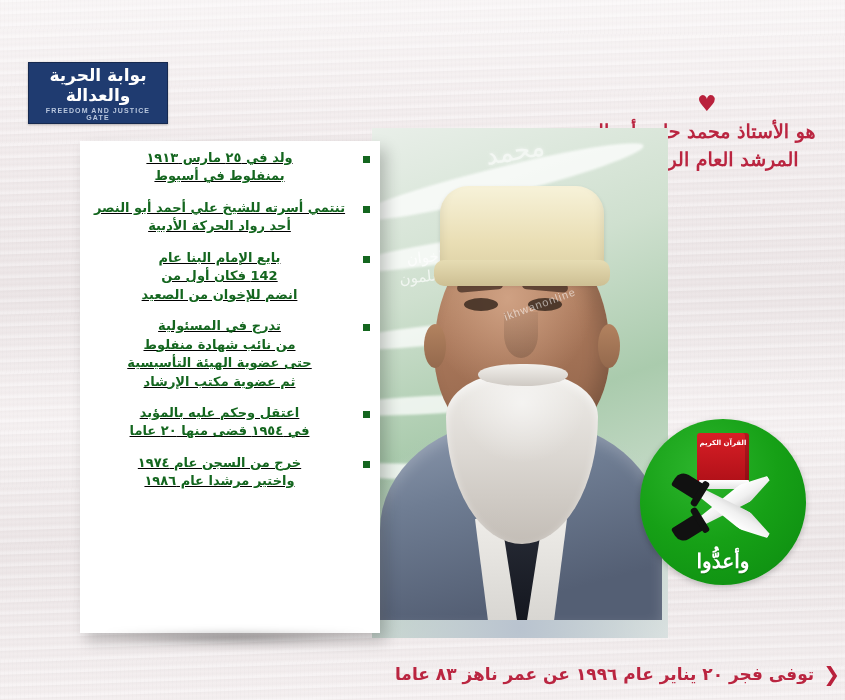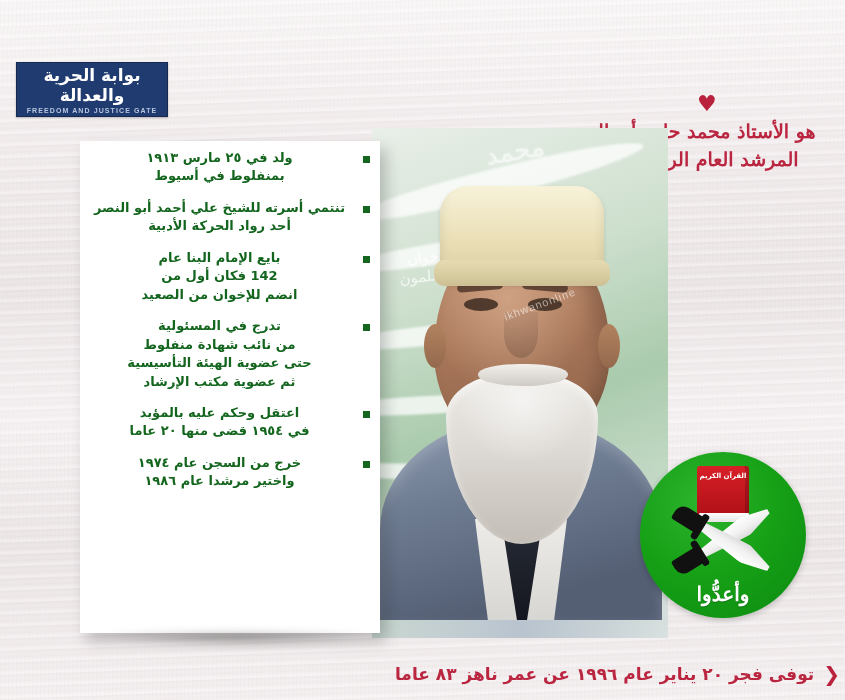--- a/index.html
+++ b/index.html
@@ -80,22 +80,22 @@
     font-weight: bold;
     color: #22307d;
     direction: rtl;
     text-shadow: 0 1px 0 rgba(255,255,255,.55);
   }
 
   
   .logo-wrap {
     position: absolute;
     top: 62px;
-    left: 16px;
-    width: 152px;
+    left: 28px;
+    width: 140px;
   }
 
   .logo-box {
     background: #1f3b70;
     border: 1px solid #16294f;
     padding: 3px 6px 2px;
     text-align: center;
     box-shadow: 0 1px 2px rgba(0,0,0,.25);
   }
 
@@ -383,20 +383,21 @@
   }
 
   .facts {
     position: absolute;
     top: 141px;
     left: 80px;
     width: 300px;
     height: 492px;
     padding: 8px 6px 6px 4px;
     direction: rtl;
+    text-decoration: underline;
   }
 
   .fact {
     display: flex;
     flex-direction: row;
     align-items: flex-start;
     gap: 8px;
     margin-bottom: 13px;
     padding-right: 4px;
   }
@@ -417,21 +418,21 @@
     color: #14661f;
     line-height: 1.42;
     text-align: center;
     direction: rtl;
     white-space: pre-line;
   }
 
   
   .emblem {
     position: absolute;
-    top: 452px;
+    top: 419px;
     left: 640px;
     width: 166px;
     height: 166px;
     border-radius: 50%;
     background: radial-gradient(circle at 38% 30%, #2db52d 0%, #16a016 48%, #0c8a10 100%);
     box-shadow: 0 2px 6px rgba(0,0,0,.22);
     overflow: hidden;
   }
 
   .quran {

